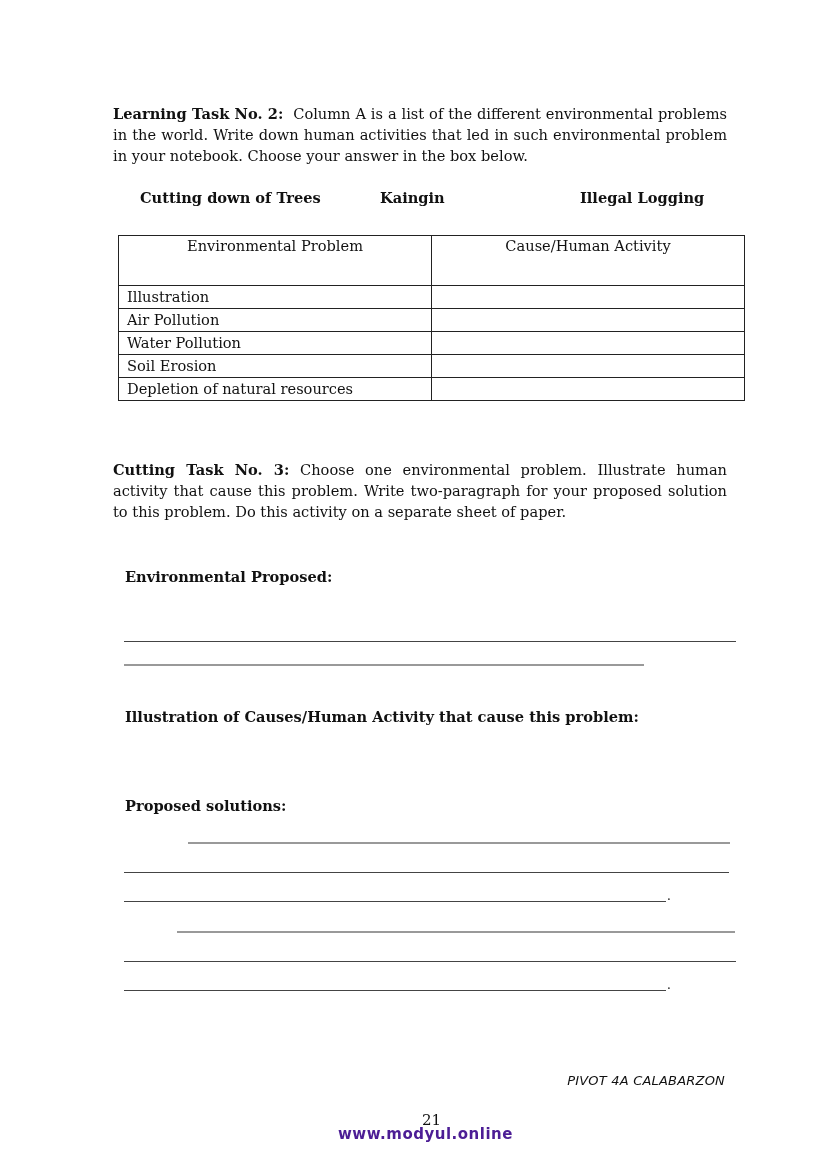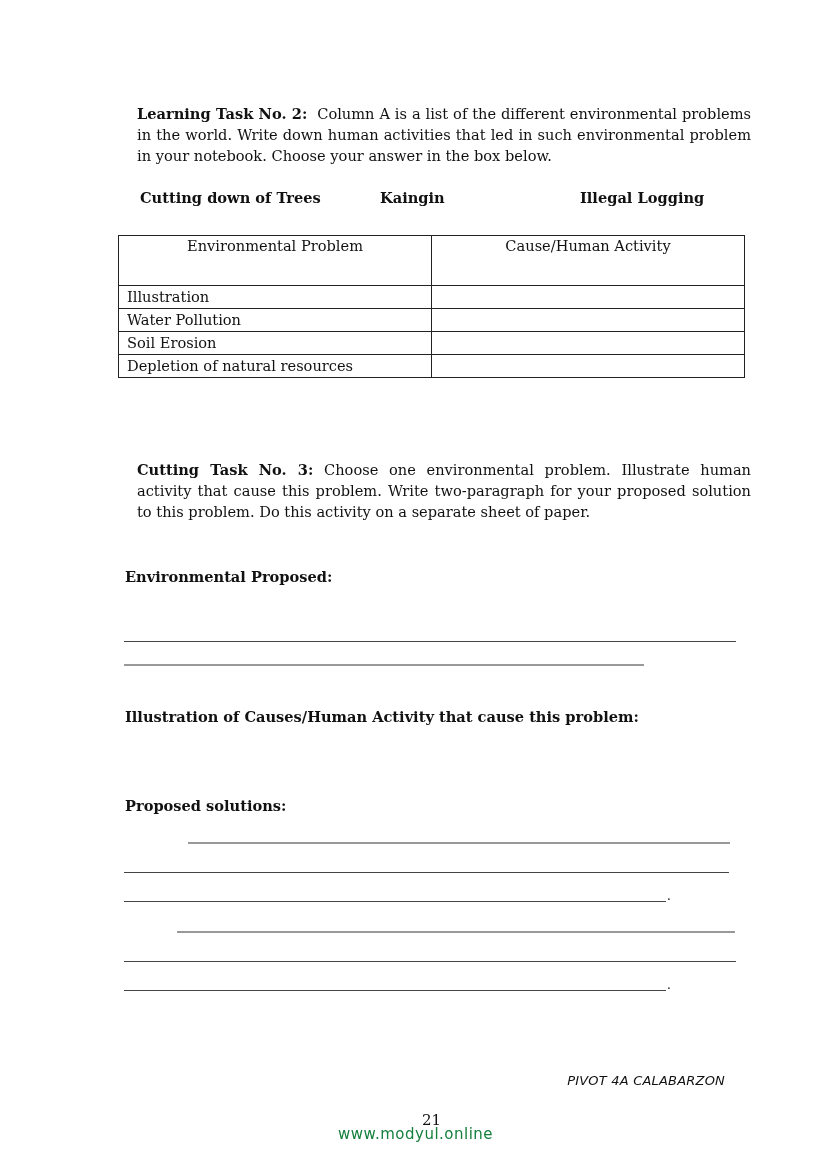--- a/index.html
+++ b/index.html
@@ -1,36 +1,36 @@
 <!DOCTYPE html>
 <html><head>
 <meta charset="utf-8">
 <style>
   html, body { margin: 0; padding: 0; background: #ffffff; }
   body { width: 826px; height: 1169px; position: relative; overflow: hidden;
          font-family: "DejaVu Serif", "Liberation Serif", serif; color: #111; }
   .abs { position: absolute; }
-  .para { left: 137px; width: 614px; font-size: 14.6px; line-height: 21px; text-align: justify; }
+  .para { left: 113px; width: 614px; font-size: 14.6px; line-height: 21px; text-align: justify; }
   .para b { font-weight: bold; }
   .choices { top: 189px; font-size: 14.6px; font-weight: bold; }
   table.t { position: absolute; left: 118px; top: 235px; width: 627px; border-collapse: collapse;
             font-size: 14.6px; }
   table.t td, table.t th { border: 1.5px solid #222; padding: 0 8px; font-weight: normal; margin-top: 28px; }
   table.t th { height: 48px; vertical-align: top; text-align: center; padding-top: 1px; }
   table.t td { height: 22px; line-height: 22px; }
   table.t td.c2 { width: 296px; }
   .lbl { left: 125px; font-size: 14.6px; font-weight: bold; }
   .line { position: absolute; height: 0; border-top: 1.3px solid #444; }
   .line.gray { border-top: 2px solid #999; }
   .dot { position: absolute; font-size: 12px; }
   .footer { right: 101px; top: 1073px; font-family: "DejaVu Sans", "Liberation Sans", sans-serif;
             font-style: italic; font-size: 13px; letter-spacing: 0.2px; }
   .pagenum { left: 422px; top: 1111px; font-size: 15px; }
   .watermark { left: 338px; top: 1125px; font-family: "DejaVu Sans", "Liberation Sans", sans-serif;
-               font-size: 15px; color: #15803d; letter-spacing: 0.5px; }
+               font-size: 15px; color: #4c1d95; letter-spacing: 0.5px; font-weight: bold; }
 </style>
 </head>
 <body>
 
 <div class="abs para" style="top:103px;">
   <b>Learning Task No. 2:</b>&nbsp;
   <span>Column A is a list of the different environmental problems in the world. Write down human activities that led in such environmental problem in your notebook. Choose your answer in the box below.</span>
 </div>
 
 <div class="abs choices" style="left:140px;">Cutting down of Trees</div>
@@ -38,20 +38,24 @@
 <div class="abs choices" style="left:580px;">Illegal Logging</div>
 
 <table class="t">
   <tbody>
       <tr>
     <th>Environmental Problem</th>
     <th class="c2">Cause/Human Activity</th>
   </tr>
   <tr>
     <td>Illustration</td>
+    <td class="c2"></td>
+  </tr>
+  <tr>
+    <td>Air Pollution</td>
     <td class="c2"></td>
   </tr>
   <tr>
     <td>Water Pollution</td>
     <td class="c2"></td>
   </tr>
   <tr>
     <td>Soil Erosion</td>
     <td class="c2"></td>
   </tr>

